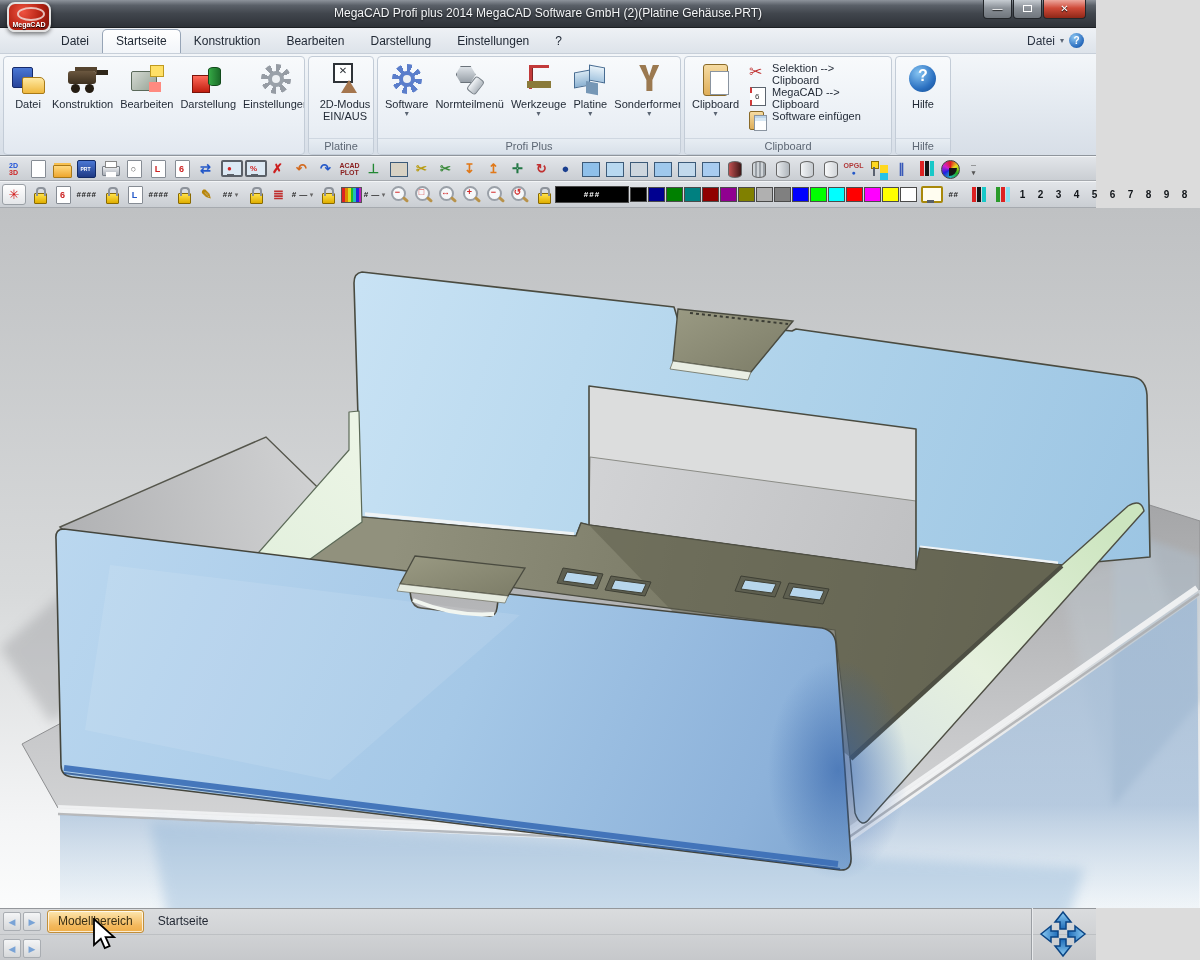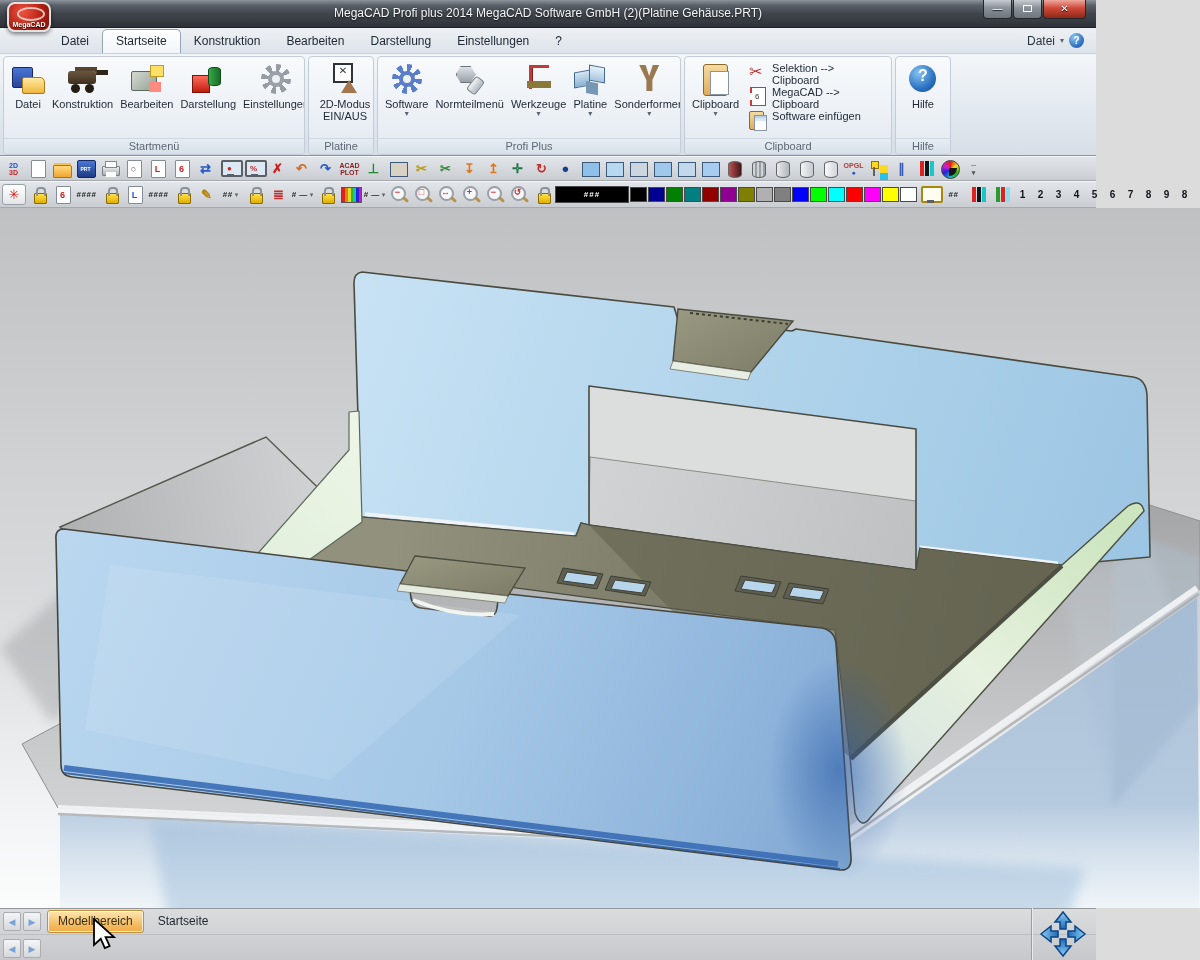--- a/index.html
+++ b/index.html
@@ -260,21 +260,20 @@
             </span>
           <span>Darstellung</span>
         </div>
         <div class="rbtn">
           <span class="icon">
               <span class="icx gearish" style="position:absolute;inset:0"></span>
             </span>
           <span>Einstellungen</span>
         </div>
       </div>
-      <div class="rtitle">Startmenü</div>
     </div>
 
     <div class="rgroup" style="width:66px">
       <div class="rbody" style="justify-content:flex-start">
         <div class="rbtn">
           <span class="icon">
               <span class="icx ic-2dmodus" style="position:absolute;inset:0"></span>
             </span>
           <span style="width:58px">2D-Modus EIN/AUS</span>
         </div>

